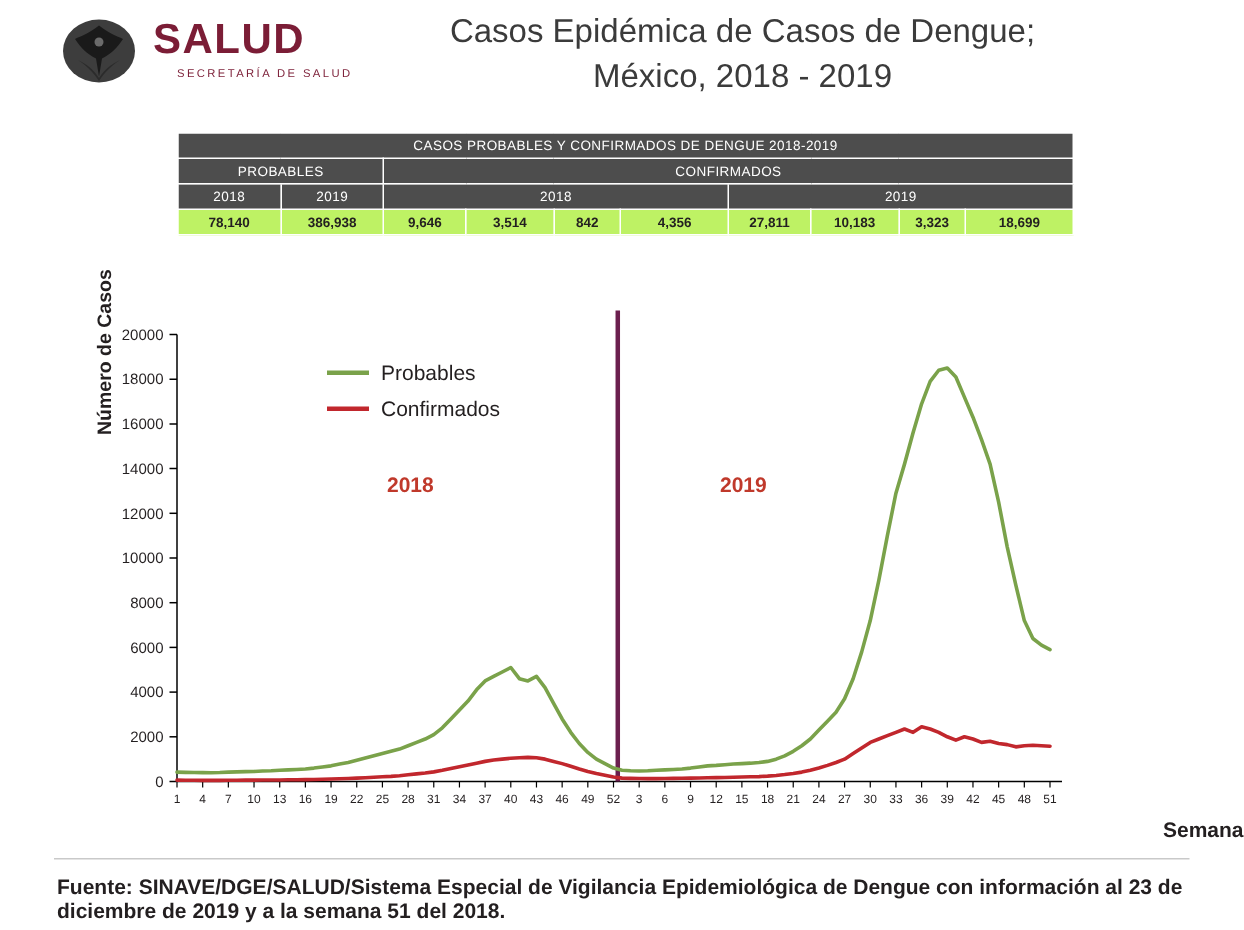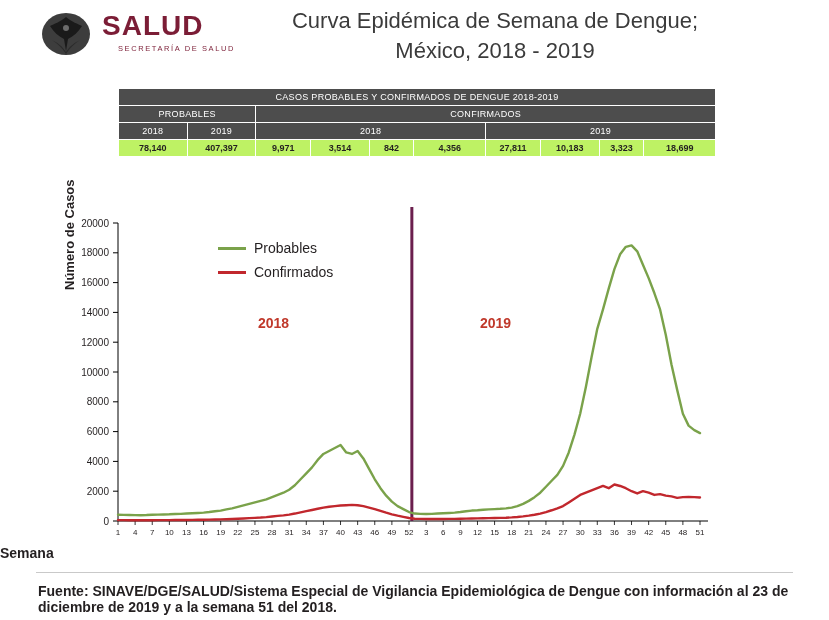--- a/index.html
+++ b/index.html
@@ -121,21 +121,21 @@
     transform-origin: left top;
     font-size: 13px;
     font-weight: bold;
     white-space: nowrap;
   }
   .x-axis-label {
     position: absolute;
     left: 0;
     top: 545px;
     width: 829px;
-    text-align: left;
+    text-align: right;
     font-size: 14px;
     font-weight: bold;
   }
   .legend {
     position: absolute;
     left: 218px;
     top: 240px;
     font-size: 14px;
   }
   .legend-row {
@@ -187,21 +187,21 @@
         <path d="M14 30 C20 33 24 36 28 42 C32 36 36 33 42 30 C36 34 32 38 28 44 C24 38 20 34 14 30 Z" fill="#2b2b2b"></path>
         <circle cx="28" cy="18" r="3" fill="#6b6b6b"></circle>
       </svg>
     </div>
     <div class="salud-text">
       <div class="salud-title">SALUD</div>
       <div class="salud-sub">SECRETARÍA DE SALUD</div>
     </div>
   </div>
   <div class="title-block">
-    <div class="title-line">Curva Epidémica de Semana de Dengue;</div>
+    <div class="title-line">Casos Epidémica de Casos de Dengue;</div>
     <div class="title-line">México, 2018 - 2019</div>
   </div>
 </div>
 
 <div class="table-wrap">
   <table class="summary">
     <colgroup>
       <col style="width:11.5%">
         <col style="width:11.5%">
       <col style="width:9.2%">
@@ -222,22 +222,22 @@
       <td class="hdr-dark" colspan="8">CONFIRMADOS</td>
     </tr>
     <tr>
       <td class="hdr-dark">2018</td>
       <td class="hdr-dark">2019</td>
       <td class="hdr-dark" colspan="4">2018</td>
       <td class="hdr-dark" colspan="4">2019</td>
     </tr>
     <tr class="val-row">
       <td>78,140</td>
-      <td>407,397</td>
-      <td>9,971</td>
+      <td>386,938</td>
+      <td>9,646</td>
       <td>3,514</td>
       <td>842</td>
       <td>4,356</td>
       <td>27,811</td>
       <td>10,183</td>
       <td>3,323</td>
       <td>18,699</td>
     </tr>
   </tbody>
     </table>

